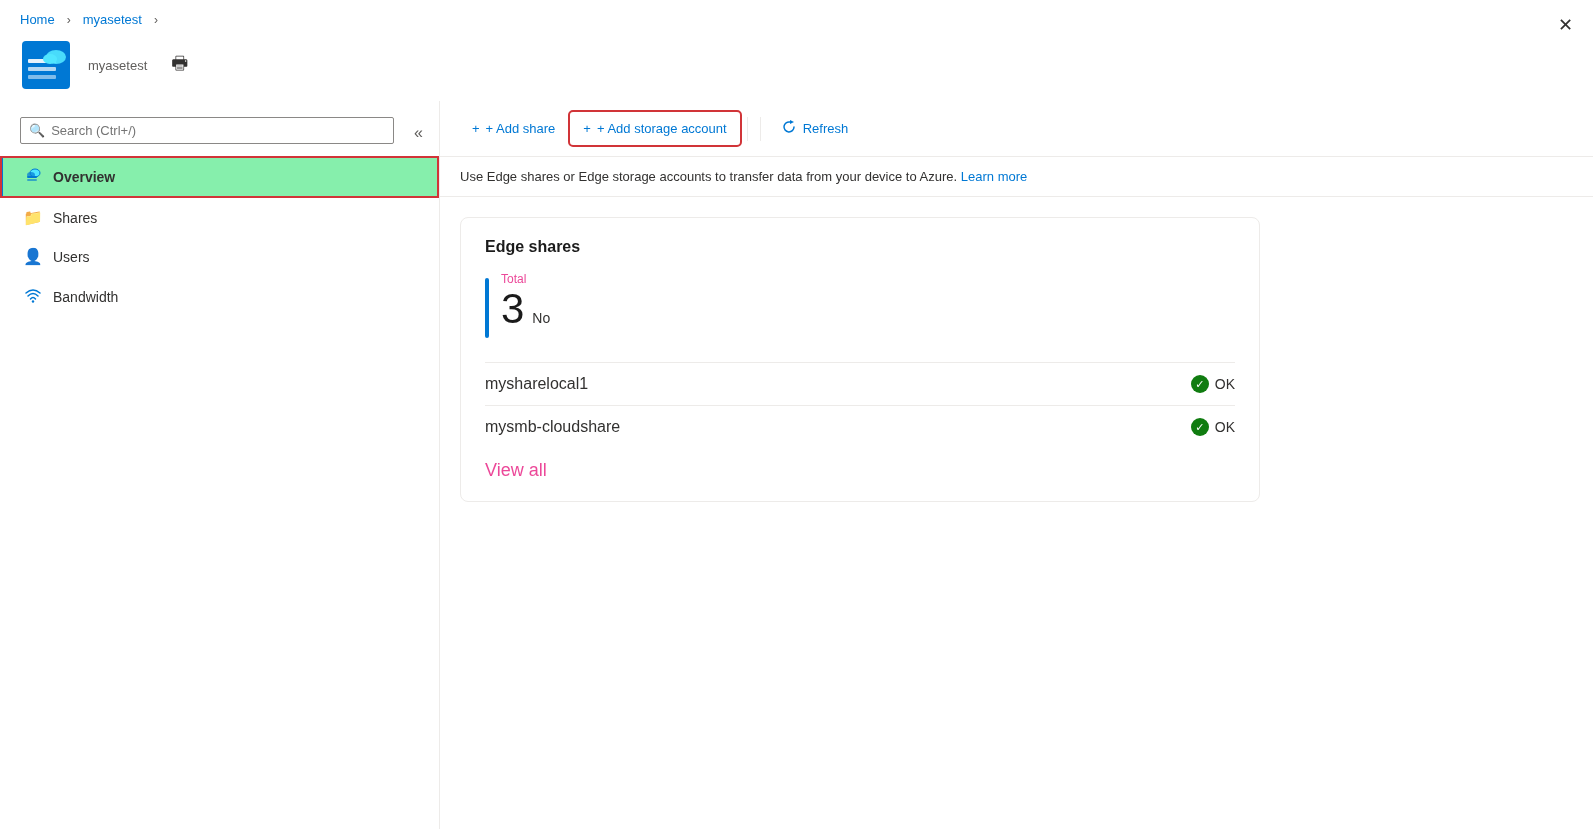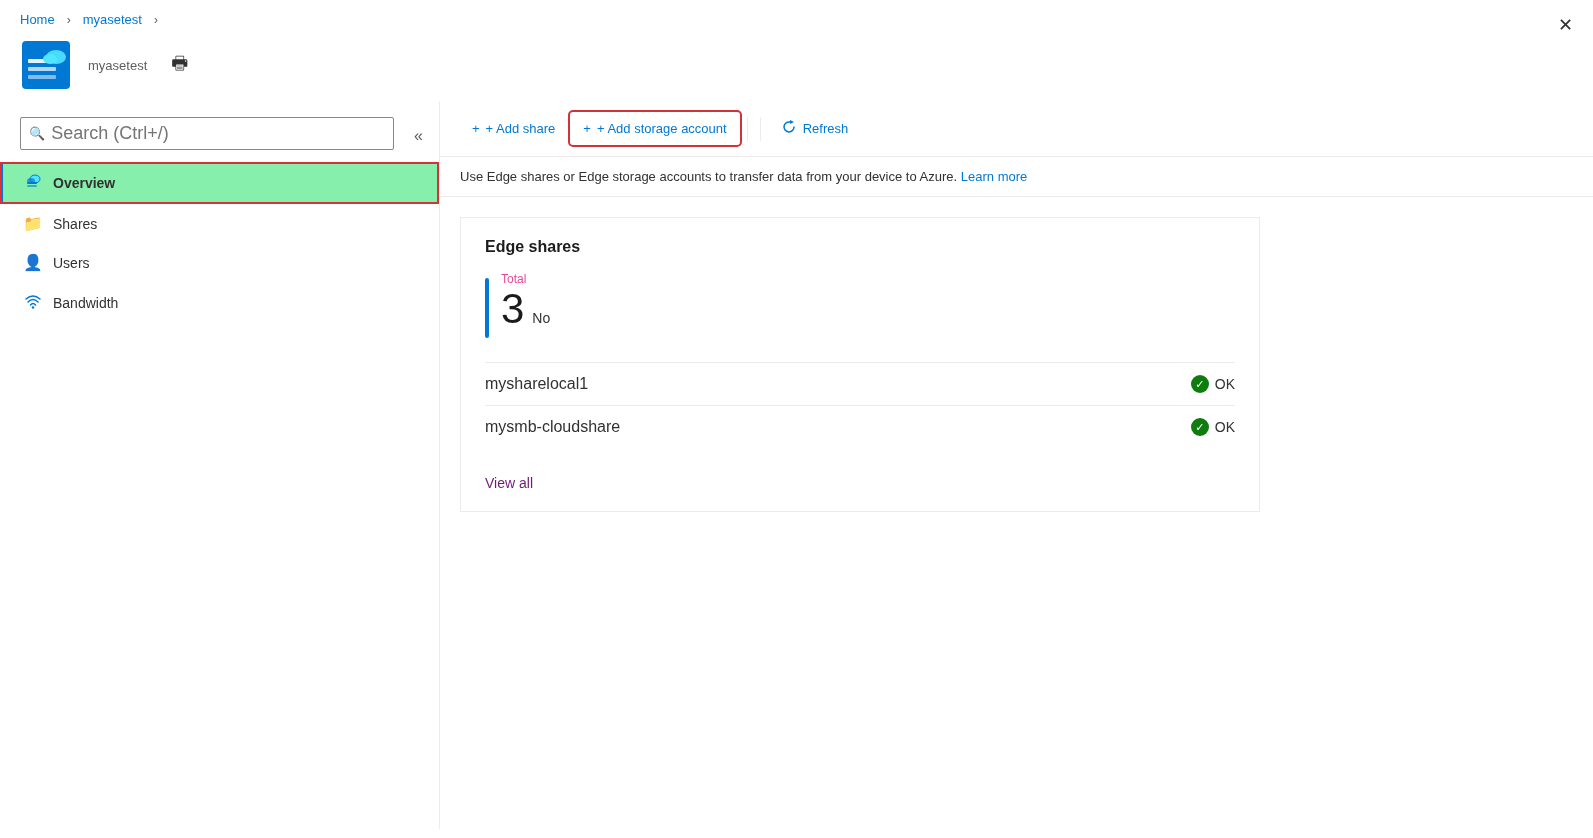--- a/index.html
+++ b/index.html
@@ -93,21 +93,21 @@
       margin: 8px 12px 12px 12px;
       border: 1px solid #8a8886;
       border-radius: 2px;
       padding: 5px 8px;
       gap: 6px;
       background: #fff;
     }
     .search-box input {
       border: none;
       outline: none;
-      font-size: 18px;
+      font-size: 13px;
       color: #8b5cf6;
       flex: 1;
       background: transparent;
     }
     .search-icon { color: #605e5c; font-size: 13px; }
     .collapse-btn {
       background: none;
       border: none;
       cursor: pointer;
       color: #605e5c;
@@ -194,21 +194,21 @@
       color: #0078d4;
       text-decoration: none;
     }
 
     
     .card-area {
       padding: 20px;
     }
     .card {
       border: 1px solid #edebe9;
-      border-radius: 0;
+      border-radius: 8px;
       padding: 20px 24px;
       background: #fff;
       max-width: 800px;
     }
     .card-title {
       font-size: 16px;
       font-weight: 600;
       margin-bottom: 16px;
       color: #1b1b1b;
     }
@@ -272,24 +272,24 @@
       height: 18px;
       background: #107c10;
       border-radius: 50%;
       display: flex;
       align-items: center;
       justify-content: center;
       color: #fff;
       font-size: 11px;
     }
     .view-all-link {
-      margin-top: 27px;
+      margin-top: 12px;
       display: inline-block;
-      font-size: 14px;
-      color: #701a75;
+      font-size: 18px;
+      color: #ec4899;
       text-decoration: none;
       cursor: pointer;
     }
 
     
     .csg-icon {
       width: 48px;
       height: 48px;
     }
   </style>

